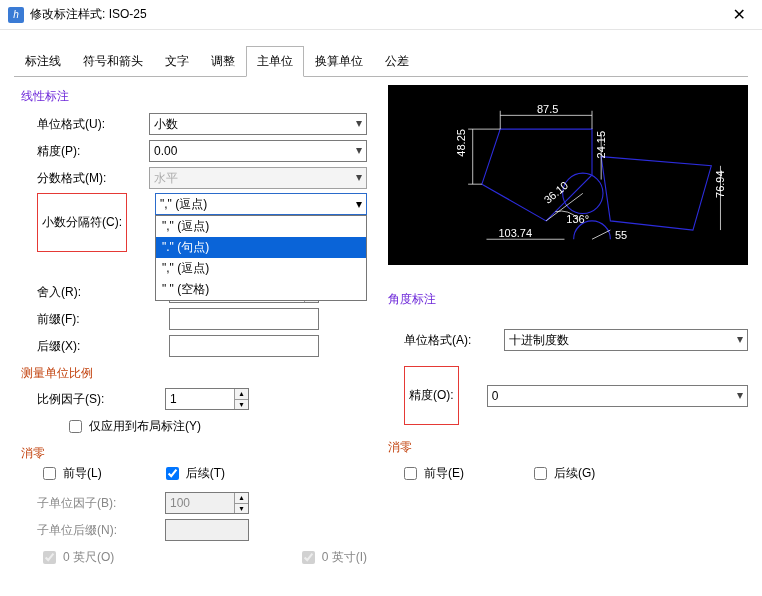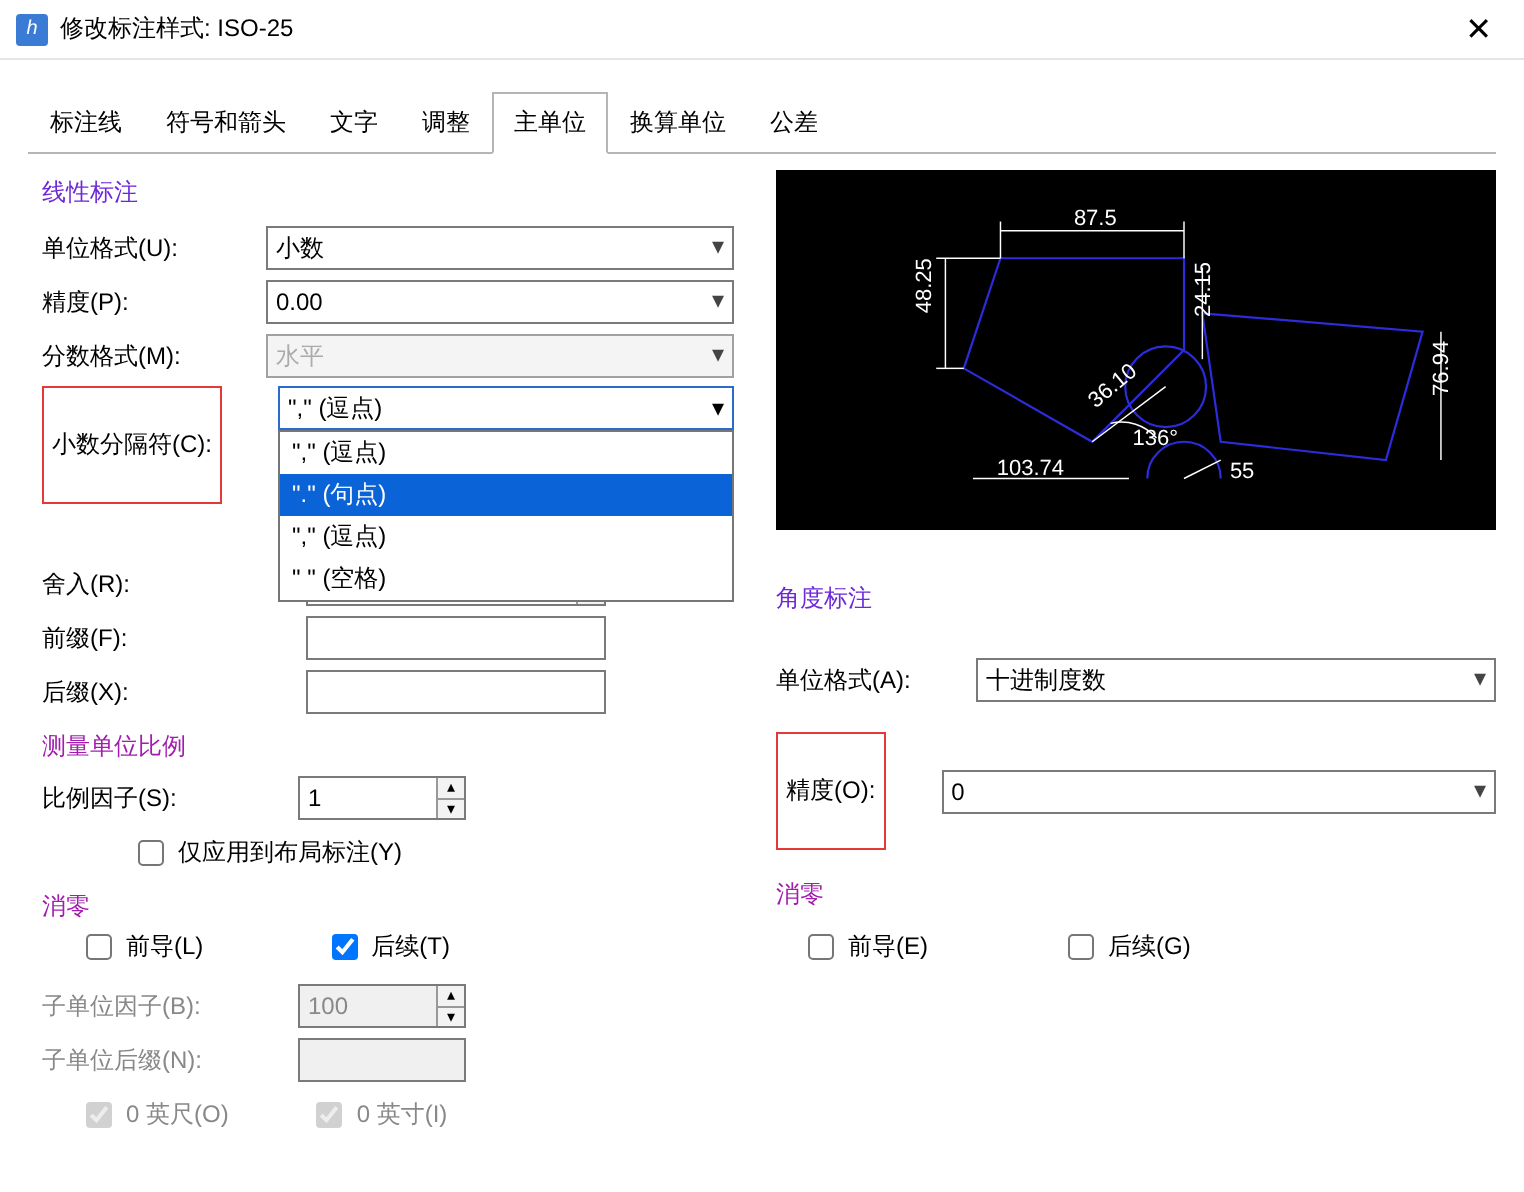--- a/index.html
+++ b/index.html
@@ -15,24 +15,24 @@
 .tab.active { border: 1px solid #b5b5b5; border-bottom: 1px solid #fff; background: #fff; position: relative; z-index: 2; }
 
 .tab-underline { border-top: 1px solid #b5b5b5; margin: -1px 14px 0 14px; }
 
 .content { padding: 8px 14px; display: flex; gap: 14px; }
 .leftcol { width: 360px; }
 .rightcol { flex: 1; }
 
 .group { border: 1px solid transparent; padding: 0 6px 6px 6px; margin-bottom: 4px; }
 .group-title { color: #6d28d9; padding: 2px 0 4px 0; }
-.subgroup-title { color: #a21caf; padding: 4px 0 2px 0; }
+.subgroup-title { color: #c2410c; padding: 4px 0 2px 0; }
 
 .row { display: flex; align-items: center; margin: 3px 0; min-height: 24px; }
-.lbl { width: 112px; white-space: nowrap; }
+.lbl { width: 112px; white-space: nowrap; margin-left: 16px; }
 .lbl.redbox { border: 1px solid #e53935; padding: 20px 4px; width: auto; margin-right: 8px; }
 
 .ctrl { flex: 1; }
 select, input[type=text] { width: 100%; height: 22px; border: 1px solid #7a7a7a; padding: 0 4px; background: #fff; }
 select:disabled, input:disabled { background: #f0f0f0; color: #888; }
 .select-wrap { position: relative; display: inline-block; width: 100%; }
 .select-wrap select { appearance: none; -webkit-appearance: none; padding-right: 18px; }
 .select-wrap::after { content: "▾"; position: absolute; right: 5px; top: 3px; pointer-events: none; color: #444; }
 
 .spinner { position: relative; display: inline-block; width: 84px; }
@@ -52,21 +52,21 @@
 
 .preview { width: 100%; height: 180px; background: #000; position: relative; overflow: hidden; padding-left: 48px; }
 .preview svg { width: 100%; height: 100%; }
 
 .footerbtns { display: flex; justify-content: flex-end; gap: 16px; padding: 12px 22px; }
 .btn { width: 92px; height: 26px; border: 1px solid #8a8a8a; background: #efefef; cursor: pointer; }
 
 .disabled-text { color: #888; }
 .ml-ck { margin-left: 44px; }
 .suppress-row { display: flex; gap: 26px; margin-left: 12px; margin-top: 6px; }
-.suppress-row2 { display: flex; gap: 40px; margin-left: 18px; margin-top: 6px; }
+.suppress-row2 { display: flex; gap: 40px; margin-left: 18px; margin-top: 6px; justify-content: space-between; }
 </style>
 </head>
 <body>
 
 <div class="titlebar">
   <span class="logo">h</span>
   <span class="title">修改标注样式: ISO-25</span>
   <span class="close">✕</span>
 </div>
 

